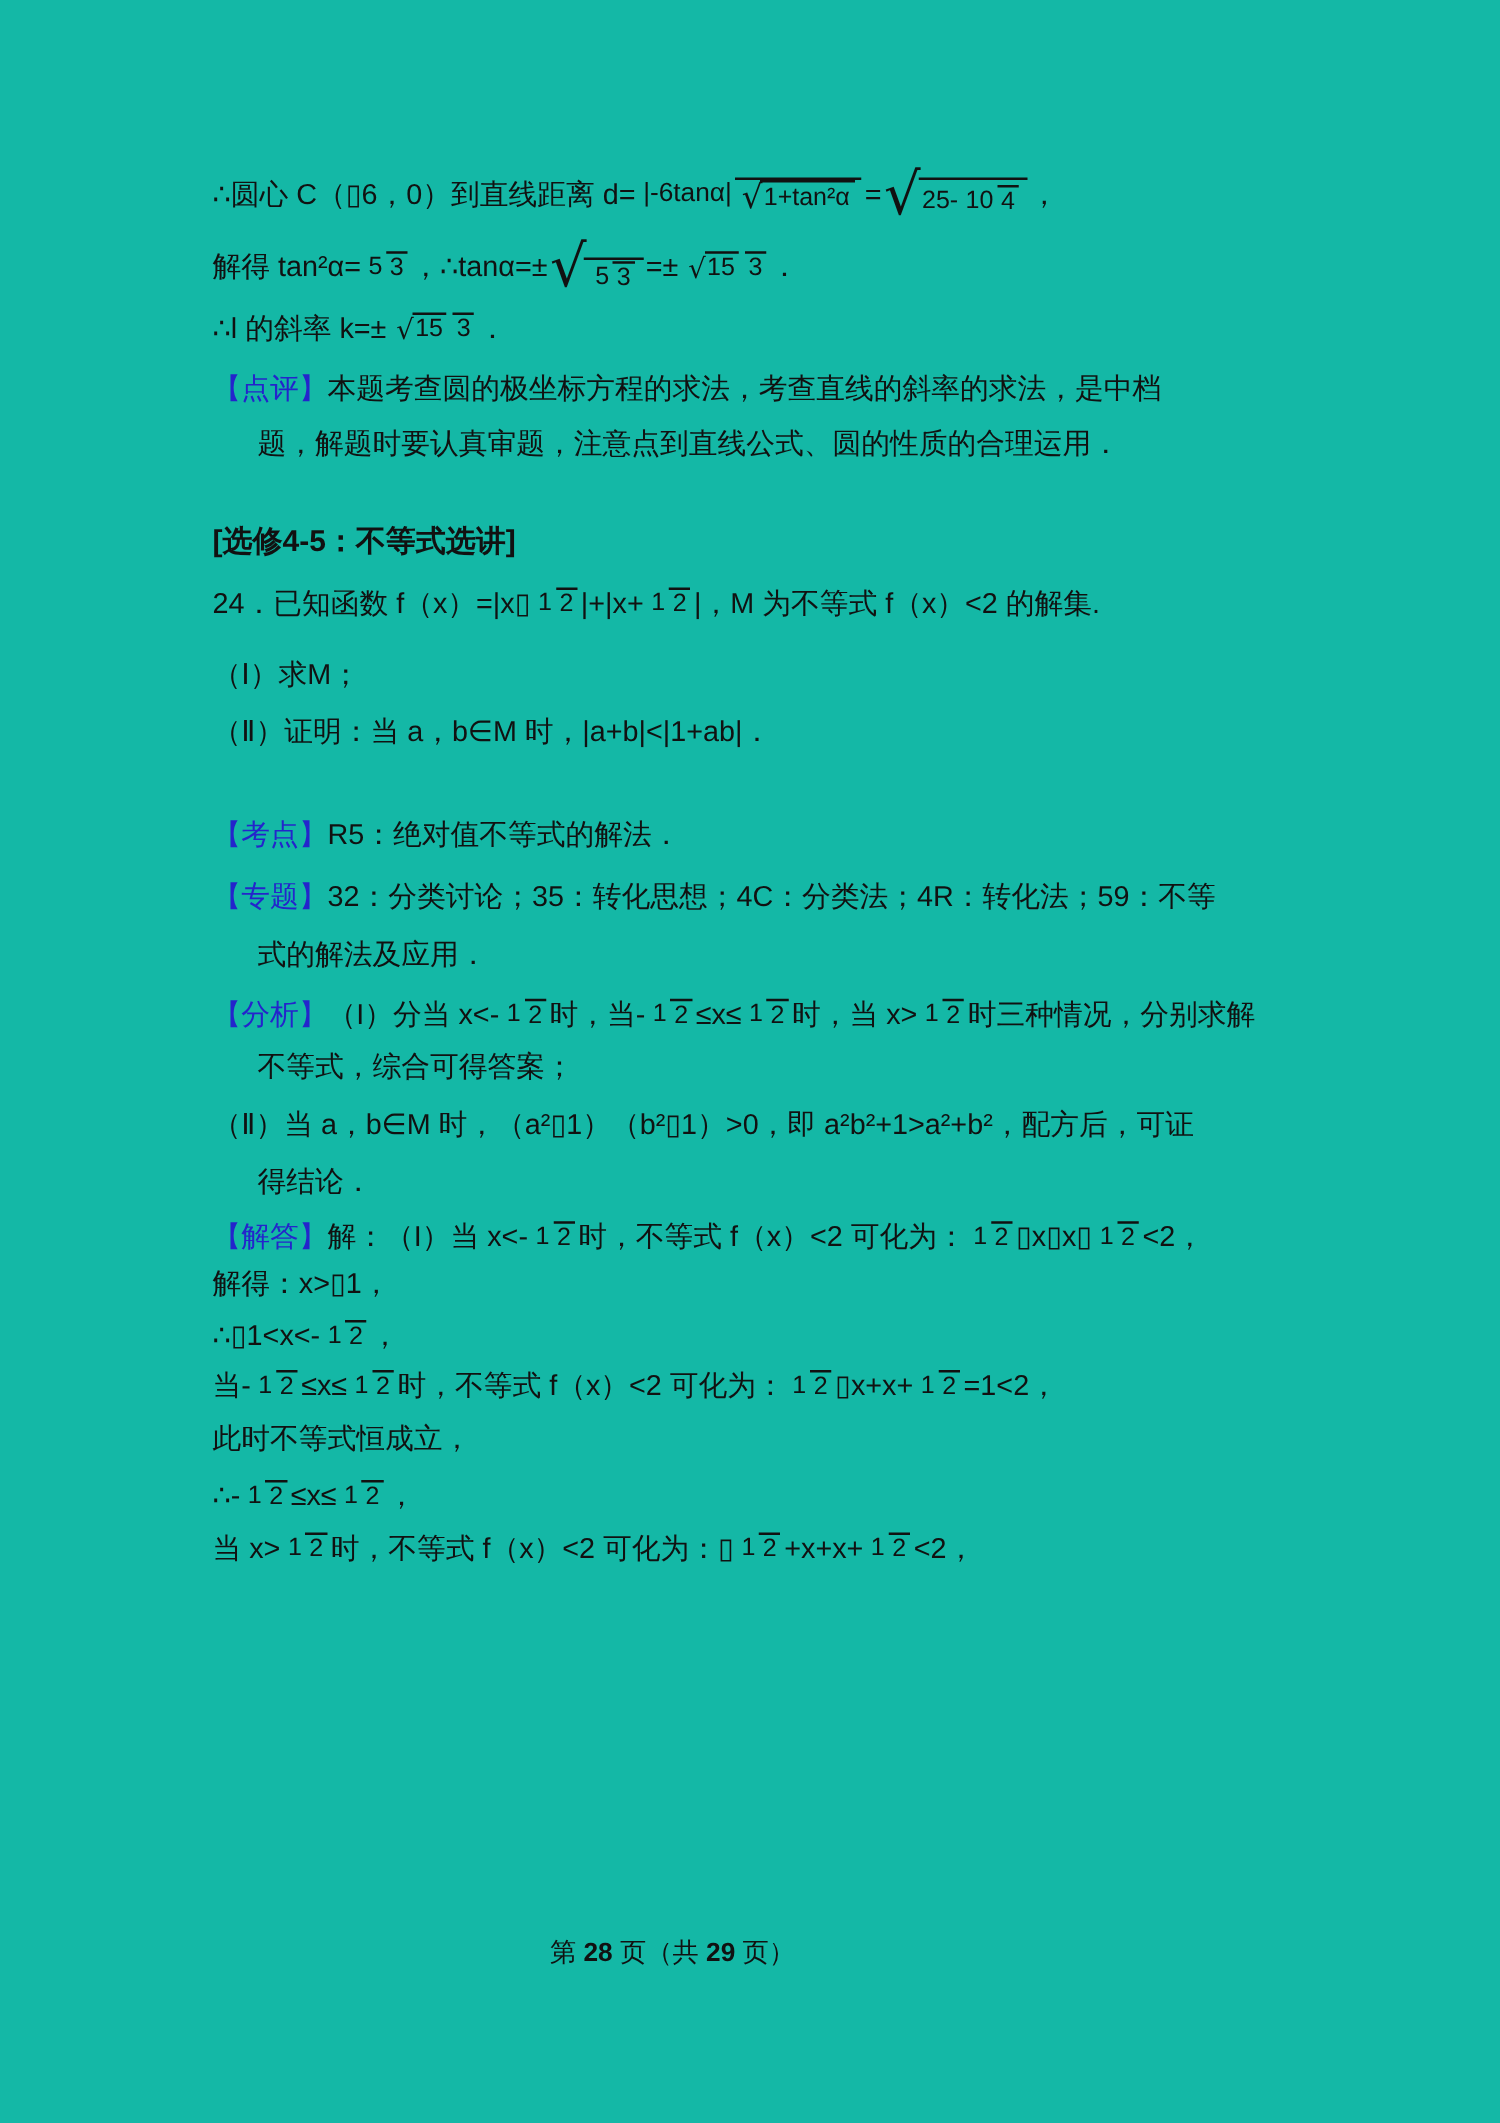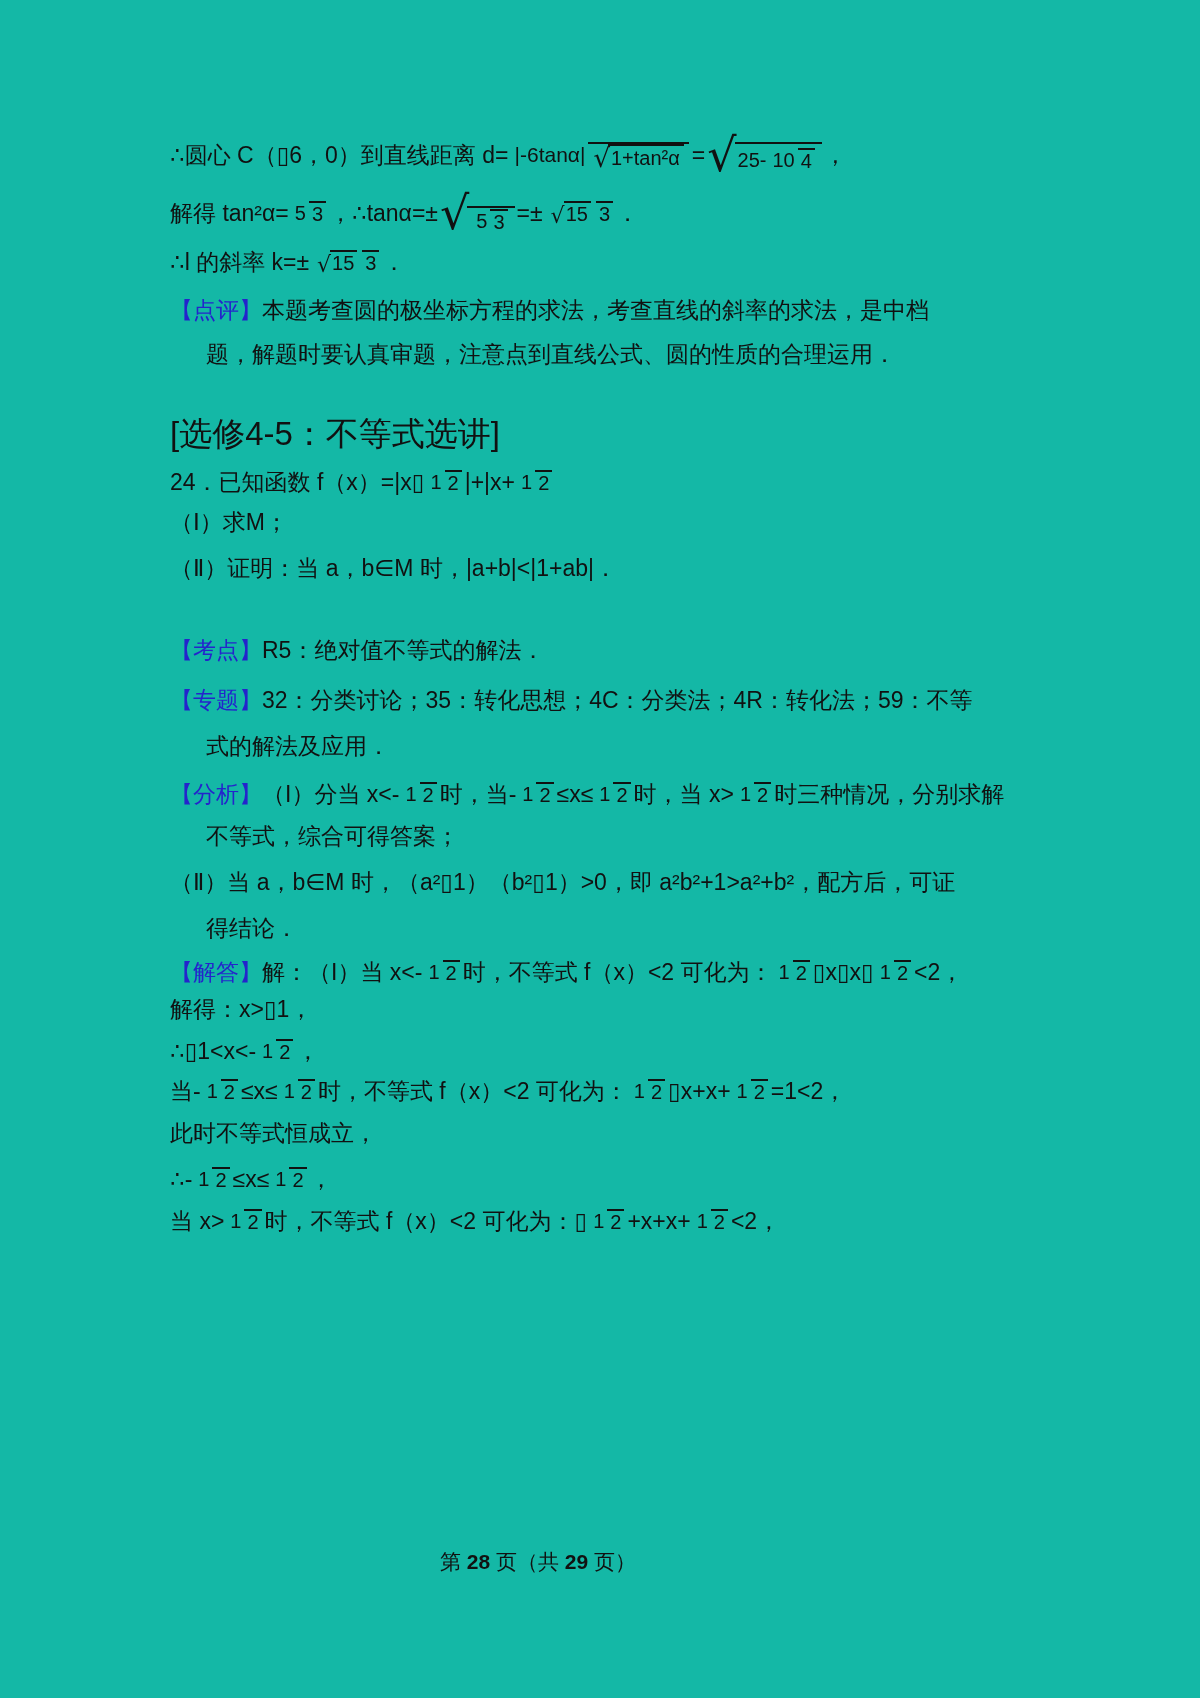--- a/index.html
+++ b/index.html
@@ -5,21 +5,21 @@
   html,body { margin:0; padding:0; background:#ffffff; }
   .page {
     position:relative; width:1200px; height:1698px; background:#14b8a6;
     color:#111111; font-family:"Liberation Sans","DejaVu Sans",sans-serif;
     box-sizing:border-box; padding:135px 150px 0 170px; overflow:hidden;
   }
   .line { display:flex; align-items:center; font-size:23px; line-height:30px; }
   .t { white-space:pre; }
   .tag { color:#2424cc; white-space:pre; }
   .ind { padding-left:36px;align-items:center; }
-  .section-header { font-size:33px; font-weight:normal;text-align:right; }
+  .section-header { font-size:24px; font-weight:bold;text-align:right; }
   .frac { display:inline-flex; flex-direction:row; align-items:center; margin:0 3px; }
   .frac .fnum, .frac .fden {
     font-size:20px; line-height:22px; padding:0 3px; text-align:center;
     display:inline-flex; align-items:center; justify-content:center; white-space:pre;
   }
   .frac .fden { border-top:2px solid #111111; }
   .frac.big .fnum { font-size:21px; }
   .sqrt { display:inline-flex; align-items:flex-end; margin:0 2px; }
   .rsym { font-size:26px; line-height:22px; margin-right:-2px; font-family:"DejaVu Sans",sans-serif; }
   .sqrt .rad { border-top:2px solid #111111; display:inline-flex; align-items:center; padding:1px 4px 0 3px; white-space:pre; font-size:20px; }
@@ -108,31 +108,32 @@
     <span class="t">本题考查圆的极坐标方程的求法，考查直线的斜率的求法，是中档</span>
   </div>
   <div class="line ind" style="margin-bottom:50px">
     <span class="t">题，解题时要认真审题，注意点到直线公式、圆的性质的合理运用．</span>
   </div>
 
   <div class="line section-header" style="margin-bottom:18px">
     <span class="t">[选修4-5：不等式选讲]</span>
   </div>
 
-  <div class="line" style="margin-bottom:10px">
+  <div class="line" style="margin-bottom:27px">
     <span class="t">24．已知函数 f（x）=|x▯</span>
     <span class="frac">
       <span class="fnum">1</span>
       <span class="fden">2</span>
     </span>
     <span class="t">|+|x+</span>
     <span class="frac">
       <span class="fnum">1</span>
       <span class="fden">2</span>
     </span>
+    <span class="t">|，M 为不等式 f（x）&lt;2 的解集.</span>
   </div>
 
   <div class="line" style="margin-bottom:16px">
     <span class="t">（Ⅰ）求M；</span>
   </div>
   <div class="line" style="margin-bottom:52px">
     <span class="t">（Ⅱ）证明：当 a，b∈M 时，|a+b|&lt;|1+ab|．</span>
   </div>
 
   <div class="line" style="margin-bottom:20px">

